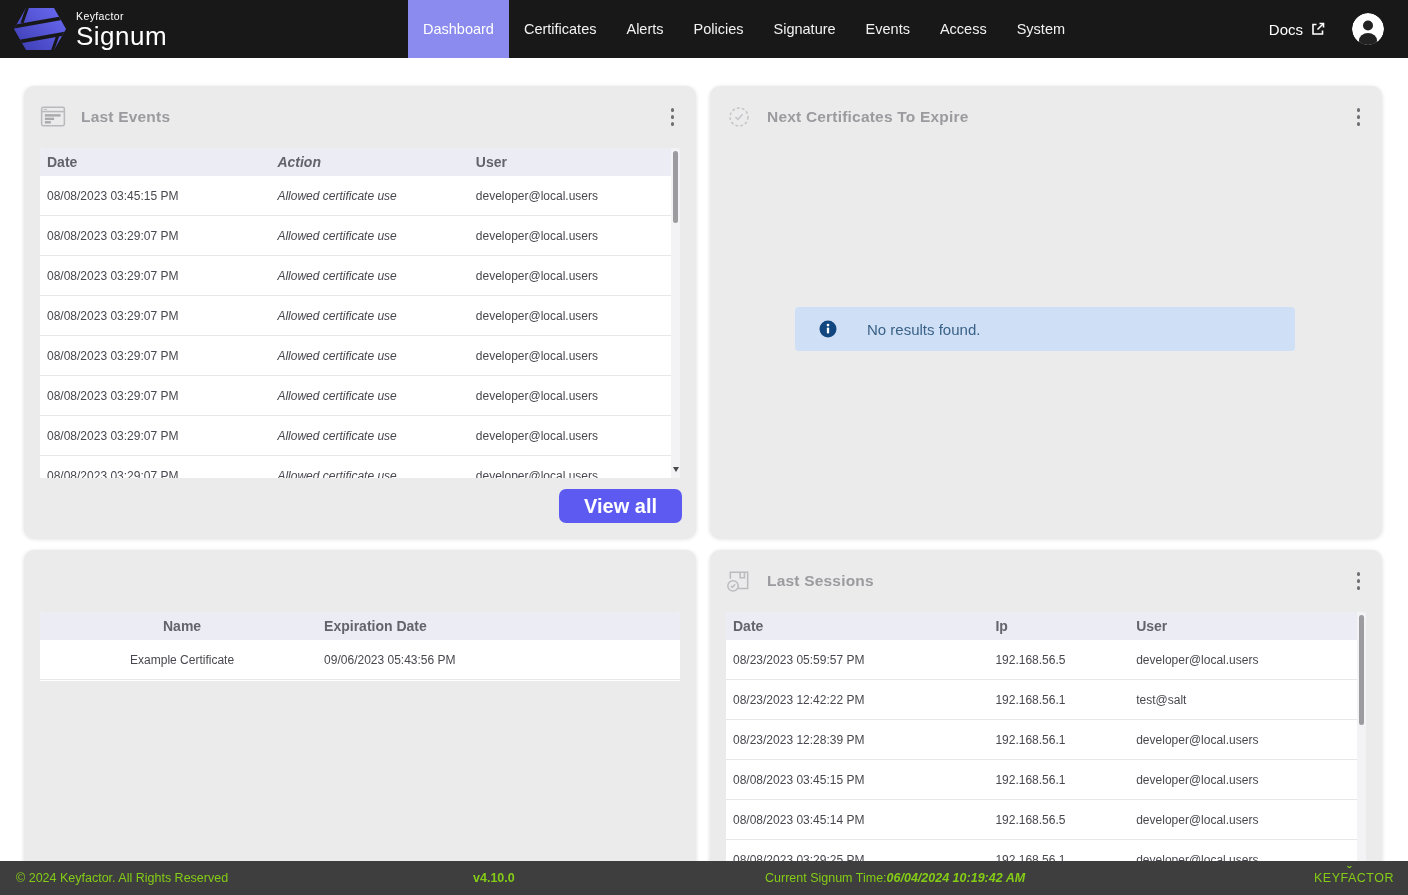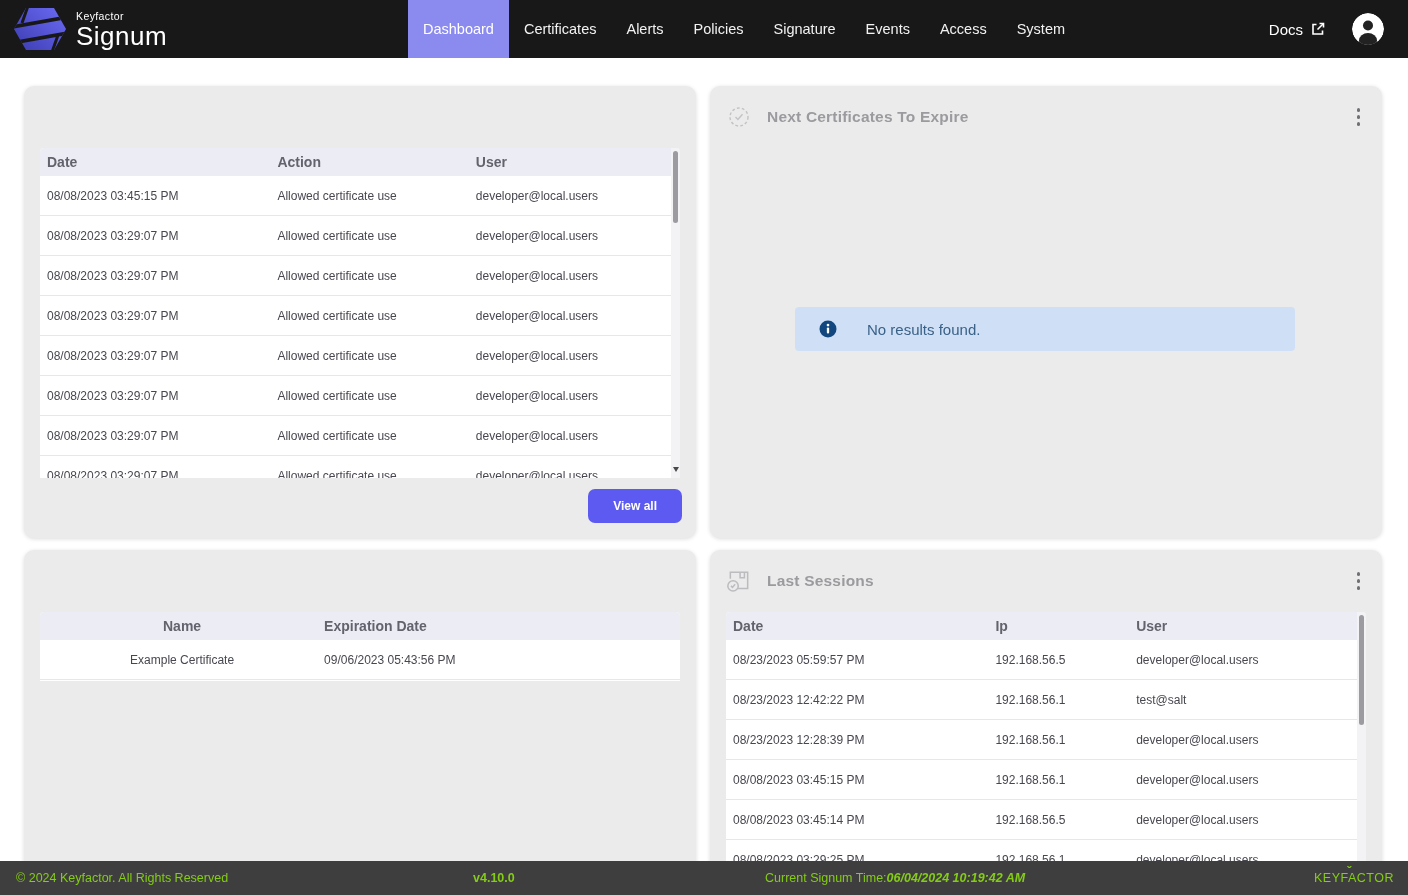--- a/index.html
+++ b/index.html
@@ -41,36 +41,36 @@
   .tbl { position:absolute; left:16px; right:16px; top:62px; overflow:hidden;
     border-radius:4px 4px 0 0; background:#fff; }
   .tbl-le { height:330px; }
   .tbl-ec { height:69px; }
   .tbl-ls { height:270px; }
   .tbl-head { display:flex; align-items:center; height:28px; background:#ecedf4;
     font-size:14px; font-weight:bold; color:#63636d; }
   .tbl-row { display:flex; align-items:center; height:40px; background:#fff;
     border-bottom:1px solid #e7e7e9; font-size:12px; color:#47474f; }
   .cell { padding-left:7px; white-space:nowrap; overflow:hidden; }
-  .t3a .c0 { width:36%; } .t3a .c1 { width:31%; } .t3a .c2 { flex:1; }
+  .t3a .c0 { width:36%; } .t3a .c1 { width:31%;font-style:italic; } .t3a .c2 { flex:1; }
   .t2  .c0 { width:43.3%;text-align:center; } .t2 .c1 { flex:1; }
   .t3b .c0 { width:41%; } .t3b .c1 { width:22%; } .t3b .c2 { flex:1; }
 
   
   .sb { position:absolute; top:0; bottom:0; right:0; width:9px; background:#f3f3f5; }
   .sb-thumb { position:absolute; left:2px; width:5px; background:#9c9ca0; border-radius:3px; }
   .sb-thumb.le { top:3px; height:72px; }
   .sb-thumb.ls { top:3px; height:110px; }
   .sb-arrow { position:absolute; bottom:6px; left:1.5px; width:0; height:0;
     border-left:3.5px solid transparent; border-right:3.5px solid transparent;
     border-top:5px solid #4a4a4a; }
 
   .view-all { position:absolute; right:14px; bottom:15px; height:34px; padding:0 25px;
     background:#5d5af2; color:#fff; border:none; border-radius:7px;
-    font-family:"Liberation Sans", sans-serif; font-size:12px; font-weight:bold; cursor:pointer; }
+    font-family:"Liberation Sans", sans-serif; font-size:20px; font-weight:bold; cursor:pointer; }
 
   
   .alert-info { position:absolute; left:85px; top:221px; width:500px; height:44px;
     background:#cfe0f6; border-radius:4px; display:flex; align-items:center;
     color:#3a6187; font-size:15px; }
   .info-icon { margin:0 30px 0 24px; display:flex; }
 
   
   .footer { position:absolute; left:0; bottom:0; width:100%; height:34px;
     background:#3e3e3e; color:#84cc16; z-index:30; }
@@ -144,20 +144,38 @@
           <circle cx="16" cy="16" r="16" fill="#ffffff"></circle>
           <circle cx="16" cy="12.5" r="5" fill="#222222"></circle>
           <ellipse cx="16" cy="27.5" rx="9" ry="7.5" fill="#222222"></ellipse>
         </g>
       </svg>
     </div>
   </div>
 </header>
 
 <section class="card card-le">
+  <div class="card-header">
+    <span class="card-icon">
+      <svg width="26" height="24" viewBox="0 0 24 22" fill="none" stroke="#b9b9bd" stroke-width="1.4">
+        <rect x="1.5" y="2" width="21" height="17" rx="1.5"></rect>
+        <line x1="1.5" y1="6" x2="22.5" y2="6"></line>
+        <line x1="3.5" y1="4" x2="6.5" y2="4" stroke-width="1"></line>
+        <line x1="4.5" y1="9.5" x2="19" y2="9.5" stroke="#a9a9ad" stroke-width="2.2"></line>
+        <line x1="4.5" y1="12.7" x2="13" y2="12.7" stroke="#a9a9ad" stroke-width="2.2"></line>
+        <line x1="4.5" y1="15.9" x2="10" y2="15.9" stroke="#a9a9ad" stroke-width="2.2"></line>
+      </svg>
+    </span>
+    <span class="card-title">Last Events</span>
+    <div class="kebab">
+        <i></i>
+        <i></i>
+        <i></i>
+      </div>
+  </div>
 
   <div class="tbl tbl-le t3a">
     <div class="tbl-head">
       <span class="cell c0">Date</span>
       <span class="cell c1">Action</span>
       <span class="cell c2">User</span>
     </div>
     <div class="tbl-row">
         <span class="cell c0">08/08/2023 03:45:15 PM</span>
         <span class="cell c1">Allowed certificate use</span>

